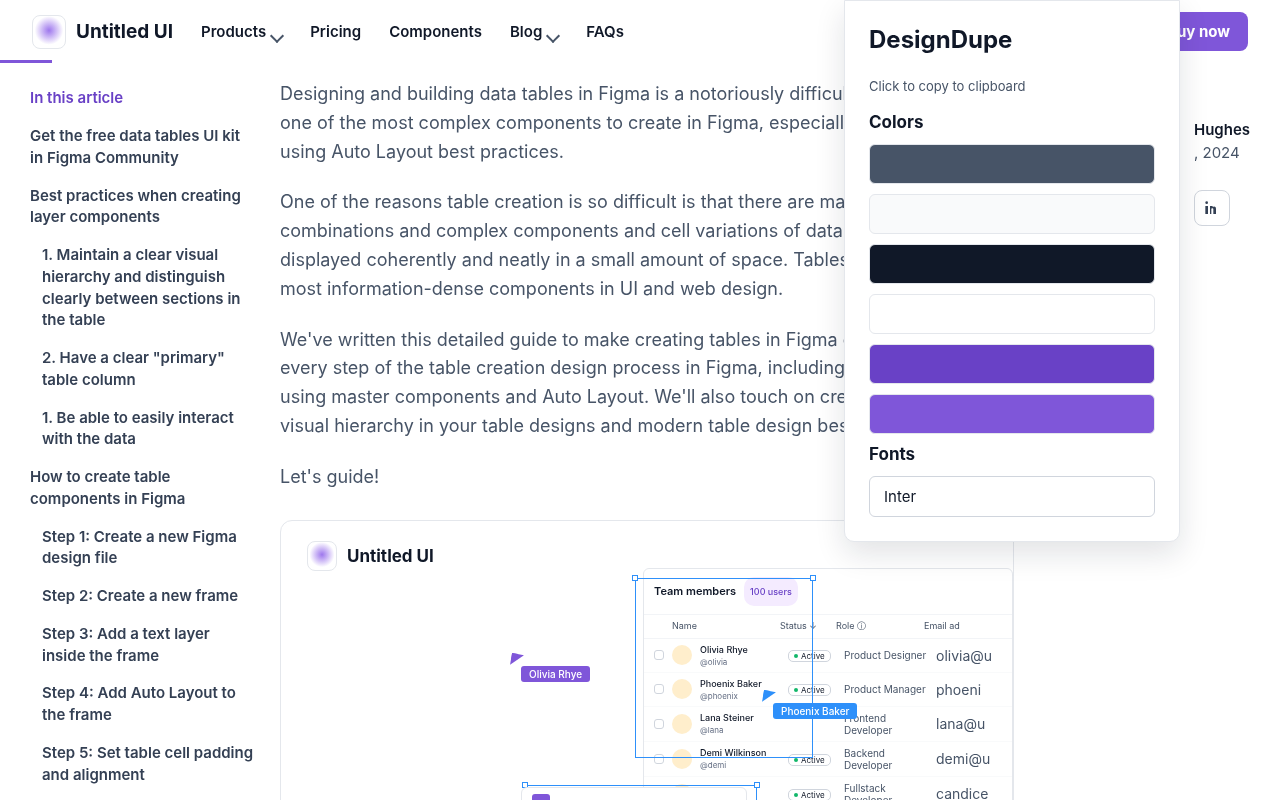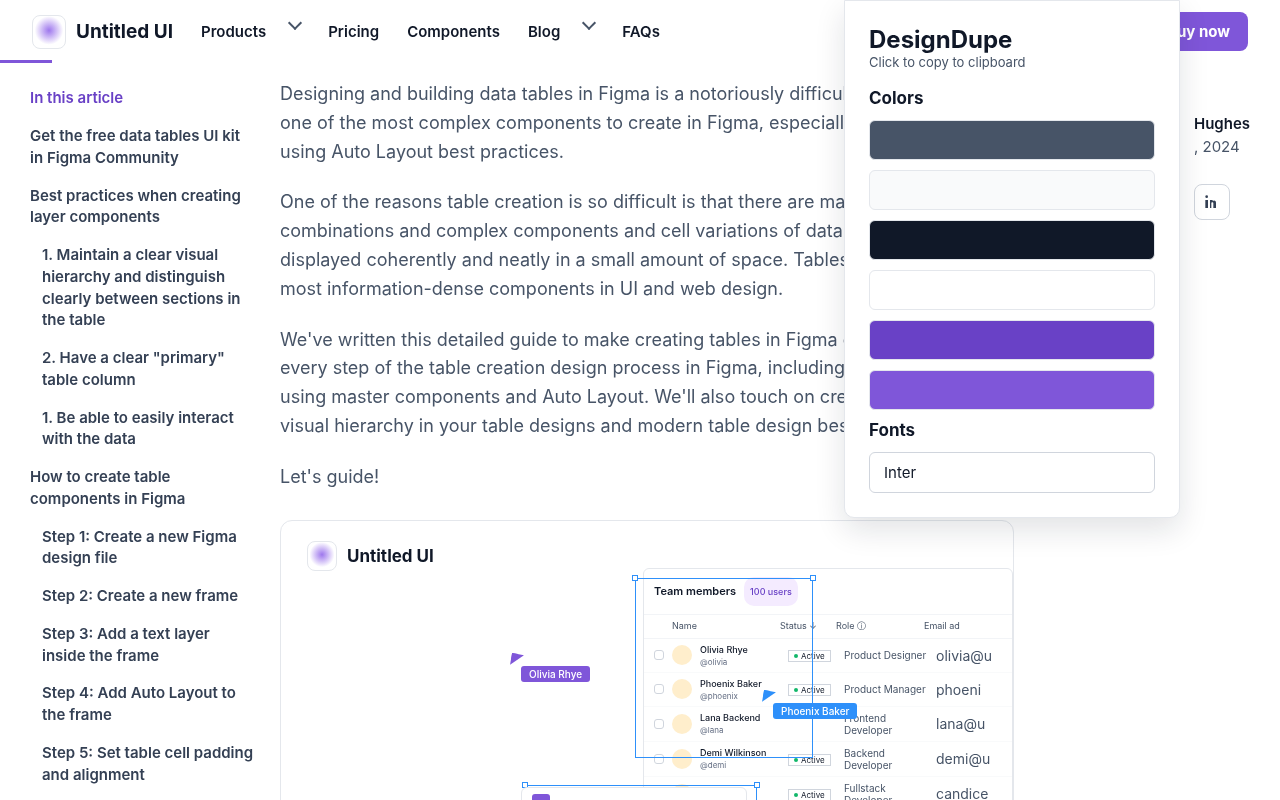--- a/index.html
+++ b/index.html
@@ -2,35 +2,35 @@
 <html><head>
 <meta charset="utf-8">
 <style>
 *{margin:0;padding:0;box-sizing:border-box}
 body{font-family:Inter,-apple-system,BlinkMacSystemFont,sans-serif;color:#101828;background:#fff;font-size:15px}
 .topbar{display:flex;align-items:center;height:64px;padding:0 32px;border-bottom:1px solid #fff;gap:28px}
 .progress{position:absolute;top:60px;left:0;height:3px;width:52px;background:#7f56d9}
 .logo{display:flex;align-items:center;gap:10px;font-weight:700;font-size:19px}
 .logo-img{width:34px;height:34px;border-radius:8px;background:radial-gradient(circle at 50% 45%,#9e77ed 0%,#fff 60%);border:1px solid #e4e7ec}
 .nav{display:flex;gap:28px;font-weight:600;color:#101828}
-.nav-item{display:flex;align-items:flex-start;gap:24px;cursor:pointer}
+.nav-item{display:flex;align-items:flex-end;gap:6px;cursor:pointer}
 .chev{width:10px;height:10px;border-right:2px solid #475467;border-bottom:2px solid #475467;transform:rotate(45deg);margin-top:-4px}
 .spacer{flex:1}
 .btn-outline{display:flex;align-items:center;gap:8px;padding:10px 16px;border:1px solid #d0d5dd;border-radius:8px;font-weight:700;cursor:pointer;color:#101828}
 .figma-icon svg{width:16px;height:16px}
 .btn-primary{background:#7f56d9;color:#fff;padding:10px 18px;border-radius:8px;font-weight:700;cursor:pointer}
 .page{display:flex}
 .sidebar{width:280px;padding:24px 24px 24px 30px;font-size:15px}
 .side-title{color:#6941c6;font-weight:600;margin-bottom:18px}
 .toc-item{display:block;color:#344054;font-weight:600;margin-bottom:16px;line-height:1.45;cursor:pointer}
 .toc-sub{padding-left:12px}
 .toc-sub .toc-item{font-weight:600}
 .main{flex:1;padding:16px 36px 0 0;max-width:770px}
 .main p{color:#475467;font-size:18px;line-height:1.6;margin-bottom:22px}
-.meta{position:absolute;right:30px;top:114px;text-align:left;font-size:15px}
+.meta{position:absolute;right:30px;top:120px;text-align:left;font-size:15px}
 .meta .author{font-weight:600;color:#101828}
 .meta .date{color:#475467;margin-top:4px}
 .shares{display:flex;gap:10px;margin-top:28px}
 .share{width:36px;height:36px;border:1px solid #d0d5dd;border-radius:8px;display:flex;align-items:center;justify-content:center;color:#344054;cursor:pointer}
 .embed{border:1px solid #e4e7ec;border-radius:12px;height:300px;margin-top:28px;position:relative;overflow:hidden}
 .embed-hdr{display:flex;align-items:center;gap:10px;padding:20px 26px}
 .embed-logo{width:30px;height:30px;border-radius:8px;background:radial-gradient(circle at 50% 45%,#9e77ed 0%,#fff 60%);border:1px solid #e4e7ec}
 .canvas{position:absolute;right:0;top:47px;width:370px}
 .panel{background:#fff;border:1px solid #e4e7ec;border-radius:6px;font-size:10px}
 .panel-hdr{display:flex;align-items:center;gap:8px;padding:8px 10px;border-bottom:1px solid #f2f4f7;font-weight:600;font-size:11px}
@@ -39,33 +39,33 @@
 .tbl-head span:nth-child(1){width:10px}
 .tbl-head span:nth-child(2){width:100px}
 .tbl-head span:nth-child(3){width:48px}
 .tbl-head span:nth-child(4){width:80px}
 .row{display:flex;align-items:center;padding:5px 10px;border-bottom:1px solid #f9fafb;gap:8px}
 .cb{width:10px;height:10px;border:1px solid #d0d5dd;border-radius:3px}
 .av{width:20px;height:20px;border-radius:50%;background:#fec;flex-shrink:0}
 .nm{width:80px}
 .nm b{display:block;font-size:9px;font-weight:500}
 .nm i{font-size:8px;color:#667085;font-style:normal}
-.pill{display:inline-flex;align-items:center;gap:3px;border:1px solid #d0d5dd;border-radius:0;padding:0 5px;font-size:8px}
+.pill{display:inline-flex;align-items:center;gap:3px;border:1px solid #d0d5dd;border-radius:5px;padding:0 5px;font-size:8px}
 .dot{width:4px;height:4px;border-radius:50%;background:#12b76a}
 .role{width:84px;color:#475467;font-size:10px}
 .email{color:#475467;font-size:14px}
 .sel{position:absolute;border:1px solid #2e90fa}
 .sel-h{width:6px;height:6px;background:#fff;border:1px solid #2e90fa;position:absolute}
 .cursor-tag{position:absolute;font-size:10px;color:#fff;padding:2px 8px;border-radius:3px;font-weight:500}
 .cursor-tag::before{content:'';position:absolute;top:-12px;left:-10px;border:6px solid transparent;border-left-color:currentColor;border-top-color:currentColor;transform:rotate(10deg)}
 .file-chip{position:absolute;bottom:-4px;left:240px;background:#fff;border:1px solid #e4e7ec;border-radius:6px;padding:6px 10px;font-size:9px;display:flex;gap:8px;align-items:center}
 .file-ic{width:18px;height:22px;background:#7f56d9;border-radius:3px;position:relative}
 .file-ic::after{content:'FIG';position:absolute;bottom:1px;left:0;right:0;text-align:center;color:#fff;font-size:5px;font-weight:700}
 .popover{position:absolute;top:0;right:100px;width:336px;background:#fff;border:1px solid #e4e7ec;border-radius:0 0 10px 10px;box-shadow:0 12px 30px rgba(16,24,40,.12);padding:24px;z-index:50}
-.popover h2{font-size:24px;font-weight:700;margin-bottom:0}
+.popover h2{font-size:24px;font-weight:700;margin-bottom:24px}
 .popover .hint{font-size:13px;color:#475467;margin-bottom:18px}
 .popover h3{font-size:17px;font-weight:700;margin-bottom:12px}
 .swatch{height:40px;border-radius:6px;margin-bottom:10px;border:1px solid #e4e7ec;cursor:pointer}
 .font-box{border:1px solid #d0d5dd;border-radius:6px;padding:10px 14px;font-size:15px;cursor:pointer}
 </style>
 </head>
 <body>
 
 <div class="progress"></div>
 
@@ -163,21 +163,21 @@
                 <div class="cb"></div>
                 <div class="av"></div>
                 <div class="nm"><b>Phoenix Baker</b><i>@phoenix</i></div>
                 <div style="width:48px"><span class="pill"><span class="dot"></span>Active</span></div>
                 <div class="role">Product Manager</div>
                 <div class="email">phoeni</div>
               </div>
               <div class="row">
                 <div class="cb"></div>
                 <div class="av"></div>
-                <div class="nm"><b>Lana Backend</b><i>@lana</i></div>
+                <div class="nm"><b>Lana Steiner</b><i>@lana</i></div>
                 <div style="width:48px"></div>
                 <div class="role">Frontend Developer</div>
                 <div class="email">lana@u</div>
               </div>
               <div class="row">
                 <div class="cb"></div>
                 <div class="av"></div>
                 <div class="nm"><b>Demi Wilkinson</b><i>@demi</i></div>
                 <div style="width:48px"><span class="pill"><span class="dot"></span>Active</span></div>
                 <div class="role">Backend Developer</div>

